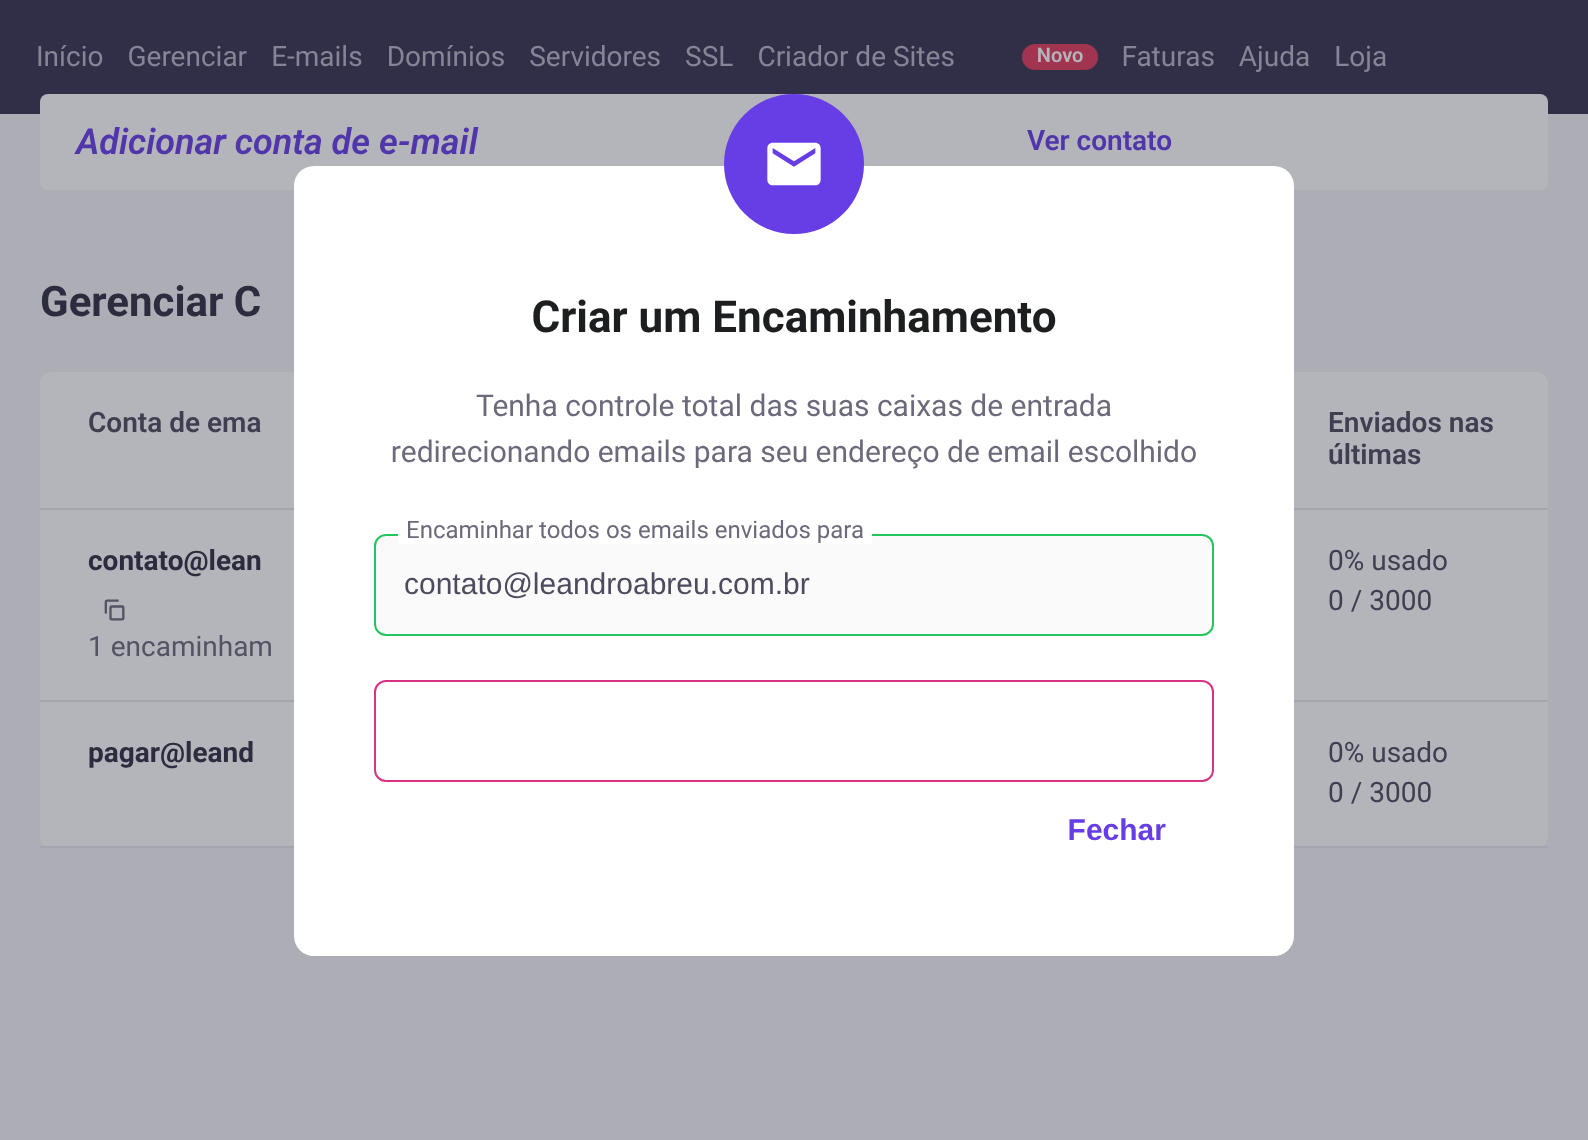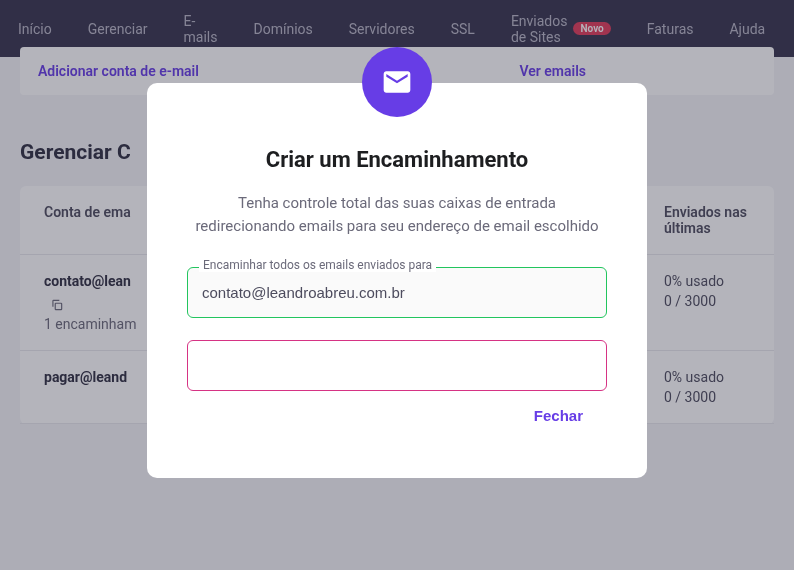--- a/index.html
+++ b/index.html
@@ -17,39 +17,40 @@
       position: relative;
     }
     
     
     .top-nav {
       background: #36344d;
       height: 57px;
       display: flex;
       align-items: center;
       padding: 0 18px;
-      gap: 36px;
+      gap: 12px;
     }
     
     .nav-item {
       color: #b8b6c6;
       font-size: 14px;
       cursor: pointer;
       display: flex;
       align-items: center;
       gap: 6px;
     }
     
     .nav-badge {
       background: #e23b5a;
       color: #fff;
       font-size: 10px;
       padding: 1px 7px;
       border-radius: 10px;
       font-weight: 600;
+      margin-left: 28px;
     }
     
     
     .bg-content {
       padding: 0 20px;
       position: relative;
     }
     
     .bg-header {
       height: 48px;
@@ -58,22 +59,23 @@
       margin-top: 0;
       display: flex;
       align-items: center;
       padding: 0 18px;
       position: relative;
       top: -10px;
     }
     
     .bg-add-link {
       color: #673de6;
-      font-size: 14px;
-      font-weight: 600;
+      font-size: 18px;
+      font-weight: 600;
+      font-style: italic;
     }
     
     .bg-limits {
       margin-left: auto;
       color: #673de6;
       font-size: 14px;
       font-weight: 600;
       padding-right: 170px;
     }
     
@@ -295,38 +297,38 @@
   <div class="nav-item">
       <span>Domínios</span>
     </div>
   <div class="nav-item">
       <span>Servidores</span>
     </div>
   <div class="nav-item">
       <span>SSL</span>
     </div>
   <div class="nav-item">
-    <span>Enviados de Sites</span>
+    <span>Criador de Sites</span>
     <span class="nav-badge">Novo</span>
   </div>
   <div class="nav-item">
       <span>Faturas</span>
     </div>
   <div class="nav-item">
       <span>Ajuda</span>
     </div>
   <div class="nav-item">
       <span>Loja</span>
     </div>
 </div>
 
 <div class="bg-content">
   <div class="bg-header">
     <span class="bg-add-link">Adicionar conta de e-mail</span>
-    <span class="bg-limits">Ver emails</span>
+    <span class="bg-limits">Ver contato</span>
   </div>
 
   <h2 class="bg-title">Gerenciar C</h2>
 
   <div class="bg-table">
     <div class="bg-table-header">
       <div class="bg-th bg-th-1">Conta de ema</div>
       <div class="bg-th bg-th-2" style="padding-left:220px">Enviados nas últimas</div>
     </div>
 

